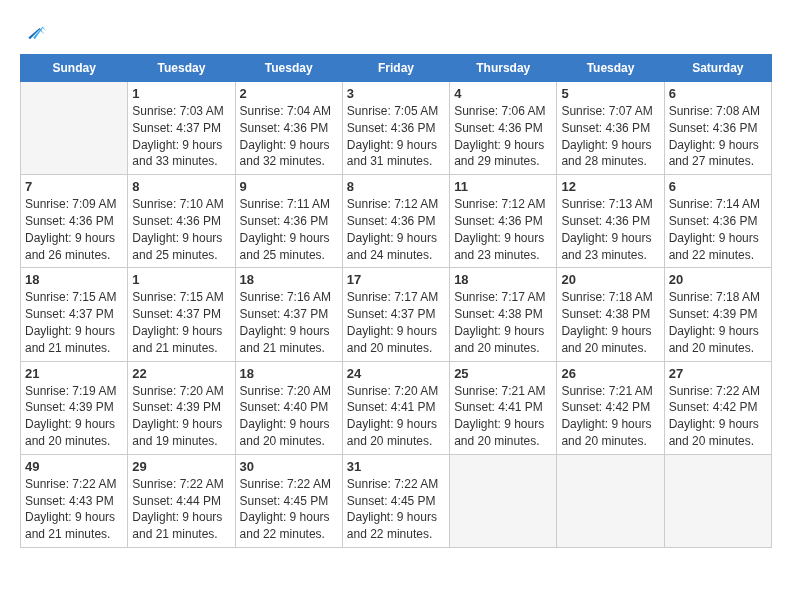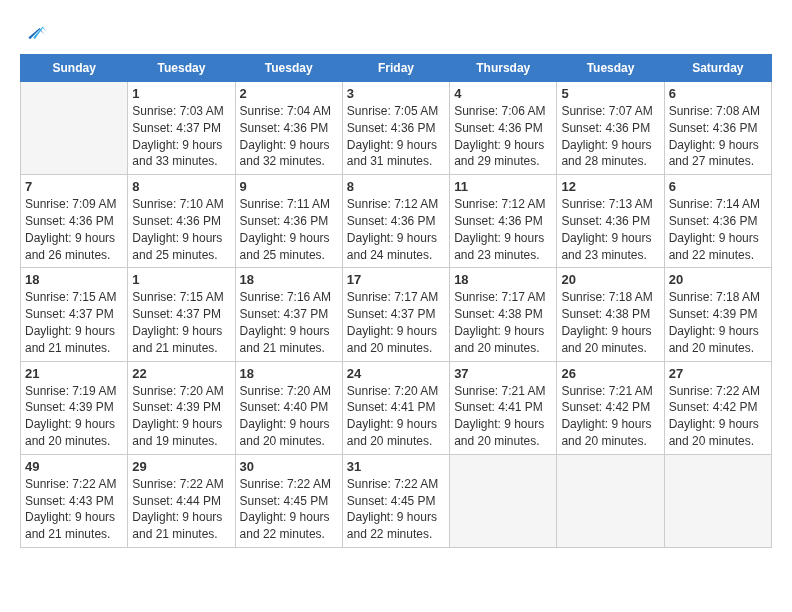--- a/index.html
+++ b/index.html
@@ -214,21 +214,21 @@
         </td>
         <td>
           <div class="day-number">18</div>
           <div class="day-info">Sunrise: 7:20 AM<br>Sunset: 4:40 PM<br>Daylight: 9 hours and 20 minutes.</div>
         </td>
         <td>
           <div class="day-number">24</div>
           <div class="day-info">Sunrise: 7:20 AM<br>Sunset: 4:41 PM<br>Daylight: 9 hours and 20 minutes.</div>
         </td>
         <td>
-          <div class="day-number">37</div>
+          <div class="day-number">25</div>
           <div class="day-info">Sunrise: 7:21 AM<br>Sunset: 4:41 PM<br>Daylight: 9 hours and 20 minutes.</div>
         </td>
         <td>
           <div class="day-number">26</div>
           <div class="day-info">Sunrise: 7:21 AM<br>Sunset: 4:42 PM<br>Daylight: 9 hours and 20 minutes.</div>
         </td>
         <td>
           <div class="day-number">27</div>
           <div class="day-info">Sunrise: 7:22 AM<br>Sunset: 4:42 PM<br>Daylight: 9 hours and 20 minutes.</div>
         </td>

